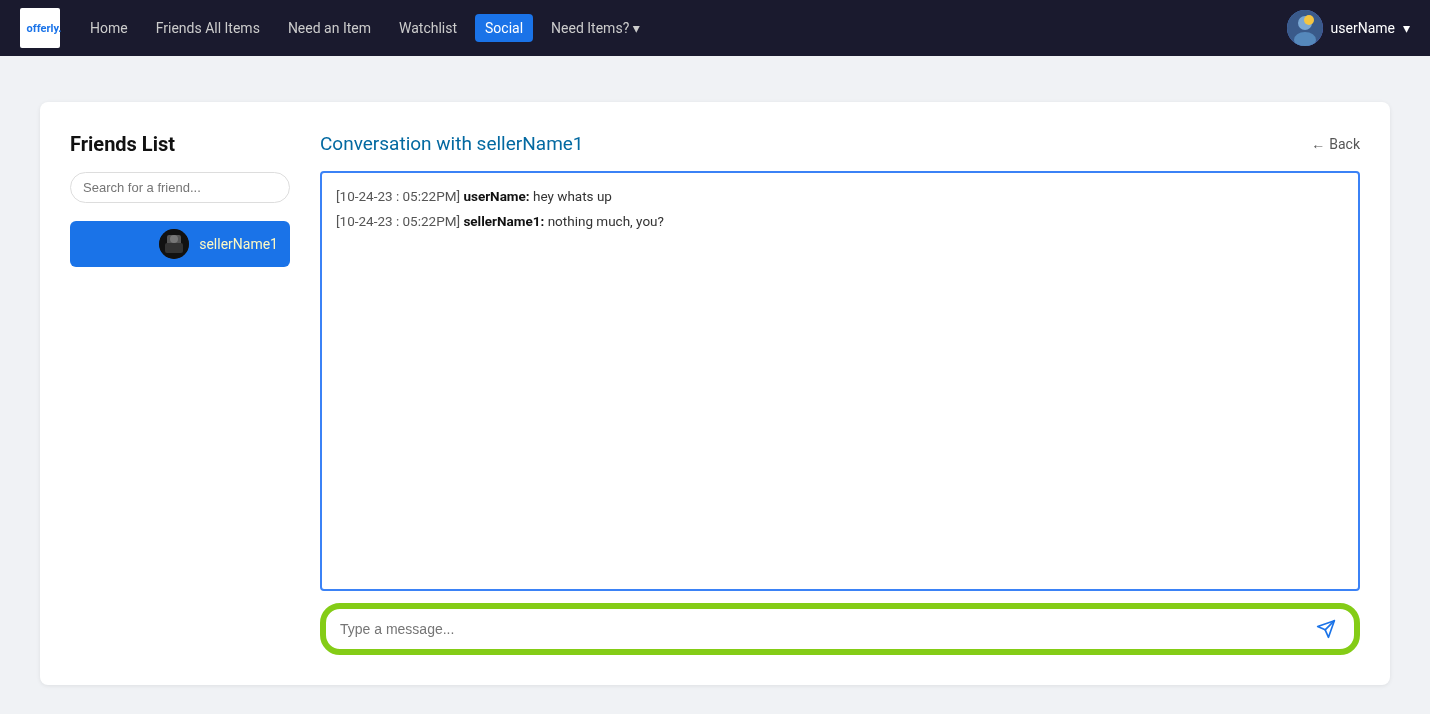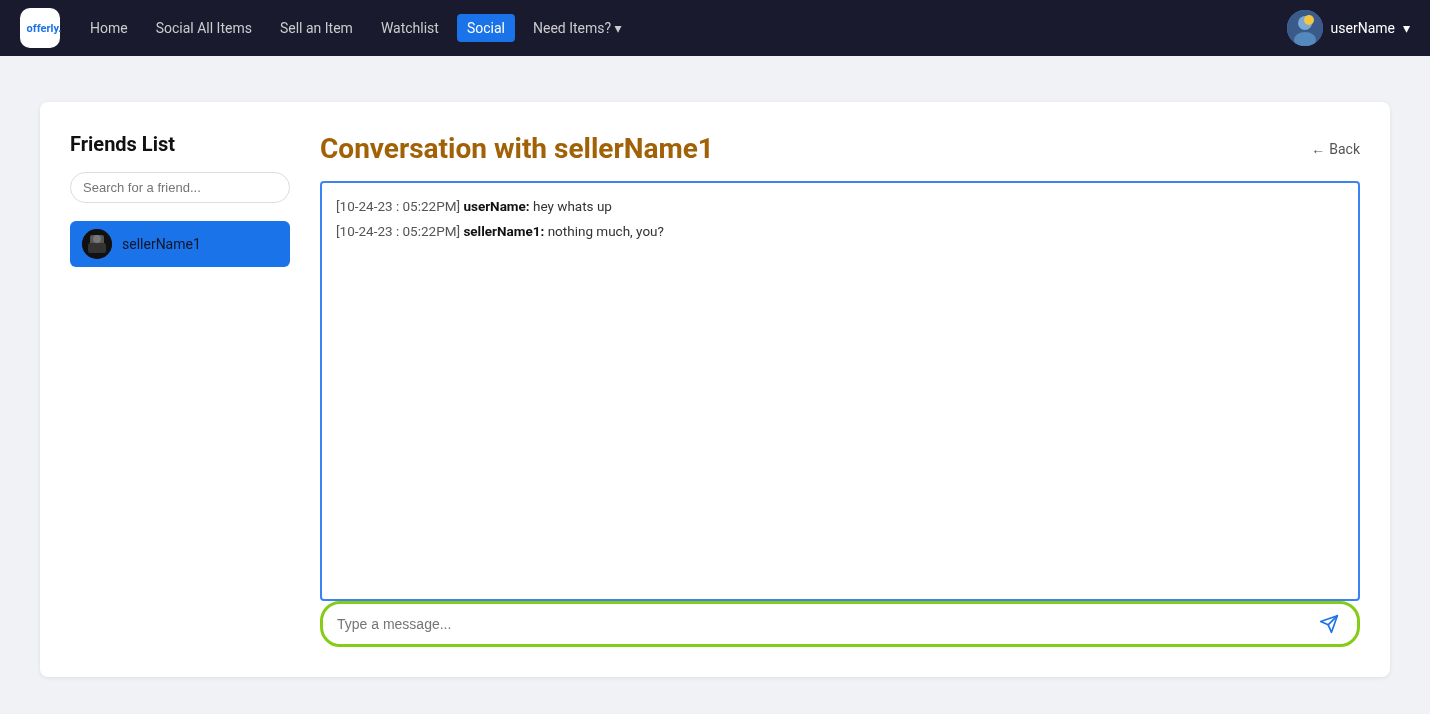--- a/index.html
+++ b/index.html
@@ -11,21 +11,21 @@
       height: 56px;
       display: flex;
       align-items: center;
       padding: 0 20px;
       gap: 8px;
     }
     .navbar-logo {
       width: 40px;
       height: 40px;
       background: white;
-      border-radius: 10px;
+      border-radius: 2px;
       display: flex;
       align-items: center;
       justify-content: center;
       margin-right: 12px;
       flex-shrink: 0;
       font-size: 11px;
       font-weight: 700;
       color: #1a73e8;
       padding-left: 8px;
     }
@@ -105,21 +105,21 @@
       display: flex;
       align-items: center;
       gap: 10px;
       padding: 8px 12px;
       border-radius: 6px;
       cursor: pointer;
       font-size: 14px;
       color: #333;
       margin-bottom: 4px;
     }
-    .friend-item.active { background: #1a73e8; color: #0f172a; }
+    .friend-item.active { background: #1a73e8; color: #fef9c3; justify-content: flex-end; }
     .friend-avatar {
       width: 30px;
       height: 30px;
       border-radius: 50%;
       background: #555;
       display: flex;
       align-items: center;
       justify-content: center;
       font-size: 12px;
       flex-shrink: 0;
@@ -132,23 +132,23 @@
       flex: 1;
       min-width: 0;
     }
     .conversation-header {
       display: flex;
       align-items: center;
       justify-content: space-between;
       margin-bottom: 16px;
     }
     .conversation-title {
-      font-size: 28px;
-      font-weight: 700;
-      color: #a16207;
+      font-size: 19px;
+      font-weight: 400;
+      color: #0369a1;
     }
     .back-link {
       color: #555;
       font-size: 14px;
       cursor: pointer;
       display: flex;
       align-items: center;
       gap: 4px;
       text-decoration: none;
     }
@@ -162,23 +162,23 @@
       line-height: 1.7;
       position: relative;
     }
     .chat-message { margin-bottom: 2px; }
     .msg-timestamp { color: #555; }
     .msg-sender { font-weight: 700; color: #111; }
     .msg-text { color: #333; }
     .message-input-row {
       display: flex;
       align-items: center;
-      border: 3px solid #84cc16;
+      border: 6px solid #84cc16;
       border-radius: 20px;
-      margin-top: 0;
+      margin-top: 12px;
       padding: 8px 14px;
     }
     .message-input {
       flex: 1;
       border: none;
       outline: none;
       font-size: 14px;
       color: #555;
       background: transparent;
     }
@@ -198,22 +198,22 @@
     .chat-box::-webkit-scrollbar-thumb { background: #ccc; border-radius: 3px; }
   </style>
 </head>
 <body>
 
 <nav class="navbar">
   <div class="navbar-logo">
     <span>offerly.</span>
   </div>
   <a class="navbar-link">Home</a>
-  <a class="navbar-link">Social All Items</a>
-  <a class="navbar-link">Sell an Item</a>
+  <a class="navbar-link">Friends All Items</a>
+  <a class="navbar-link">Need an Item</a>
   <a class="navbar-link">Watchlist</a>
   <a class="navbar-link active">Social</a>
   <a class="navbar-link">
     <span>Need Items?</span>
     <span> ▾</span>
   </a>
   <div class="navbar-spacer"></div>
   <div class="navbar-user">
     <div class="navbar-avatar">
       <svg width="36" height="36" viewBox="0 0 36 36">

